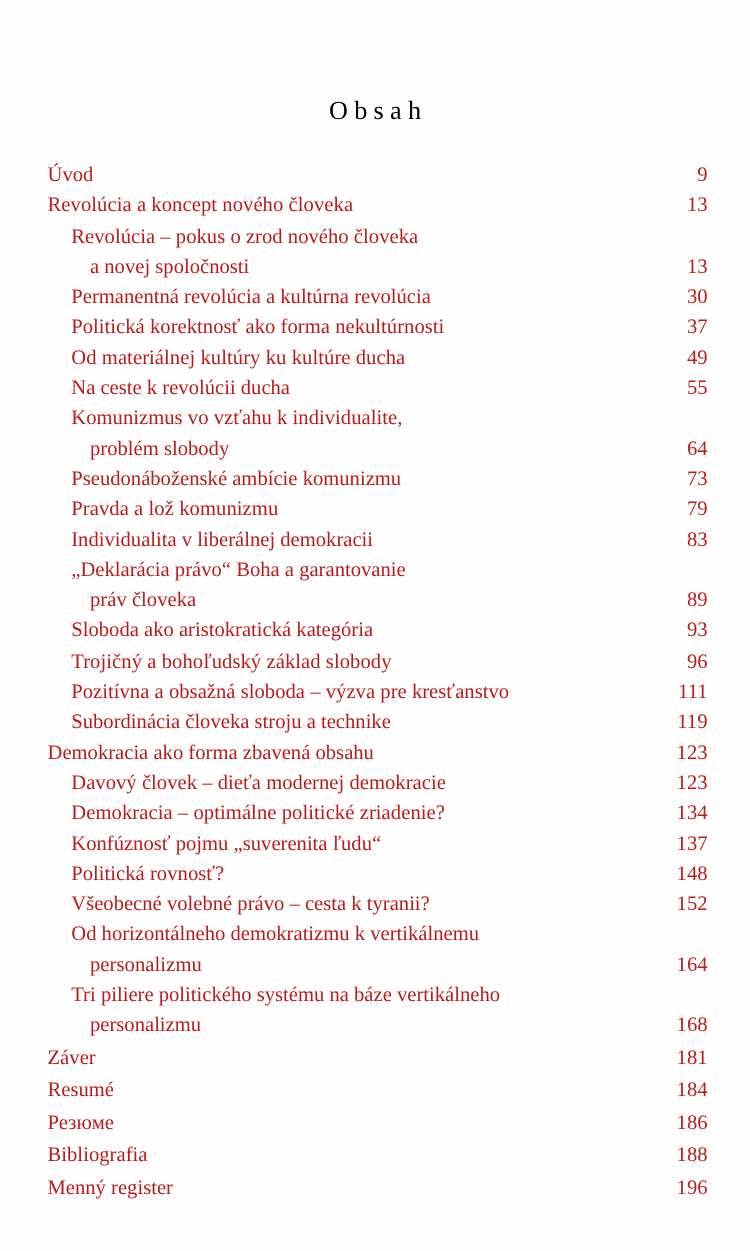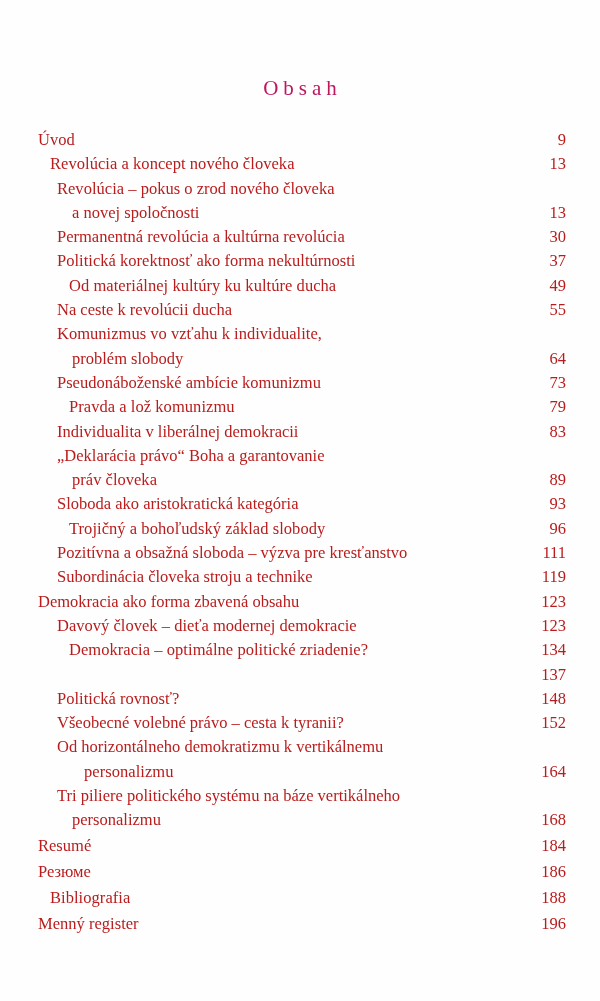--- a/index.html
+++ b/index.html
@@ -28,21 +28,21 @@
   .toc-title {
     position: absolute;
     left: 0;
     right: 0;
     top: 76px;
     text-align: center;
     font-size: 21px;
     letter-spacing: 5px;
     text-indent: 5px;
     font-weight: 400;
-    color: #be185d;
+    color: #000000;
     white-space: pre;
   }
 
   
   .toc-list {
     position: absolute;
     left: 38px;
     right: 34px;
     top: 128px;
   }
@@ -92,21 +92,21 @@
     left: 2px;
     top: 13px;
     width: 2.6px;
     height: 2.6px;
     border-radius: 50%;
     background: #2a2a2a;
   }
 
   
   .toc-row:nth-child(3n)   .toc-label { letter-spacing: 0.02px; }
-  .toc-row:nth-child(5n+2) .toc-label { letter-spacing: 0.05px; margin-left: 12px; }
+  .toc-row:nth-child(5n+2) .toc-label { letter-spacing: 0.05px; }
 </style>
 </head>
 <body style="color: rgb(29, 29, 29);">
 
 <div id="page" style="background: rgb(254, 254, 254);">
 
   <div class="toc-title">Obsah</div>
 
   <div class="toc-list">
       <div class="toc-row lvl0">
@@ -213,20 +213,21 @@
         <span class="toc-label">Davový človek – dieťa modernej demokracie</span>
         <span class="toc-filler"></span>
         <span class="toc-page">123</span>
       </div>
       <div class="toc-row lvl1">
         <span class="toc-label">Demokracia – optimálne politické zriadenie?</span>
         <span class="toc-filler"></span>
         <span class="toc-page">134</span>
       </div>
       <div class="toc-row lvl1">
+        <span class="toc-label">Konfúznosť pojmu „suverenita ľudu“</span>
         <span class="toc-filler"></span>
         <span class="toc-page">137</span>
       </div>
       <div class="toc-row lvl1">
         <span class="toc-label">Politická rovnosť?</span>
         <span class="toc-filler"></span>
         <span class="toc-page">148</span>
       </div>
       <div class="toc-row lvl1">
         <span class="toc-label">Všeobecné volebné právo – cesta k tyranii?</span>
@@ -247,20 +248,25 @@
         <span class="toc-label">Tri piliere politického systému na báze vertikálneho</span>
         <span class="toc-filler"></span>
         <span class="toc-page"></span>
       </div>
       <div class="toc-row lvl2">
         <span class="toc-label">personalizmu</span>
         <span class="toc-filler"></span>
         <span class="toc-page">168</span>
       </div>
       <div class="toc-row lvl0 loose">
+        <span class="toc-label">Záver</span>
+        <span class="toc-filler"></span>
+        <span class="toc-page">181</span>
+      </div>
+      <div class="toc-row lvl0 loose">
         <span class="toc-label">Resumé</span>
         <span class="toc-filler"></span>
         <span class="toc-page">184</span>
       </div>
       <div class="toc-row lvl0 loose">
         <span class="toc-label">Резюме</span>
         <span class="toc-filler"></span>
         <span class="toc-page">186</span>
       </div>
       <div class="toc-row lvl0 loose">

